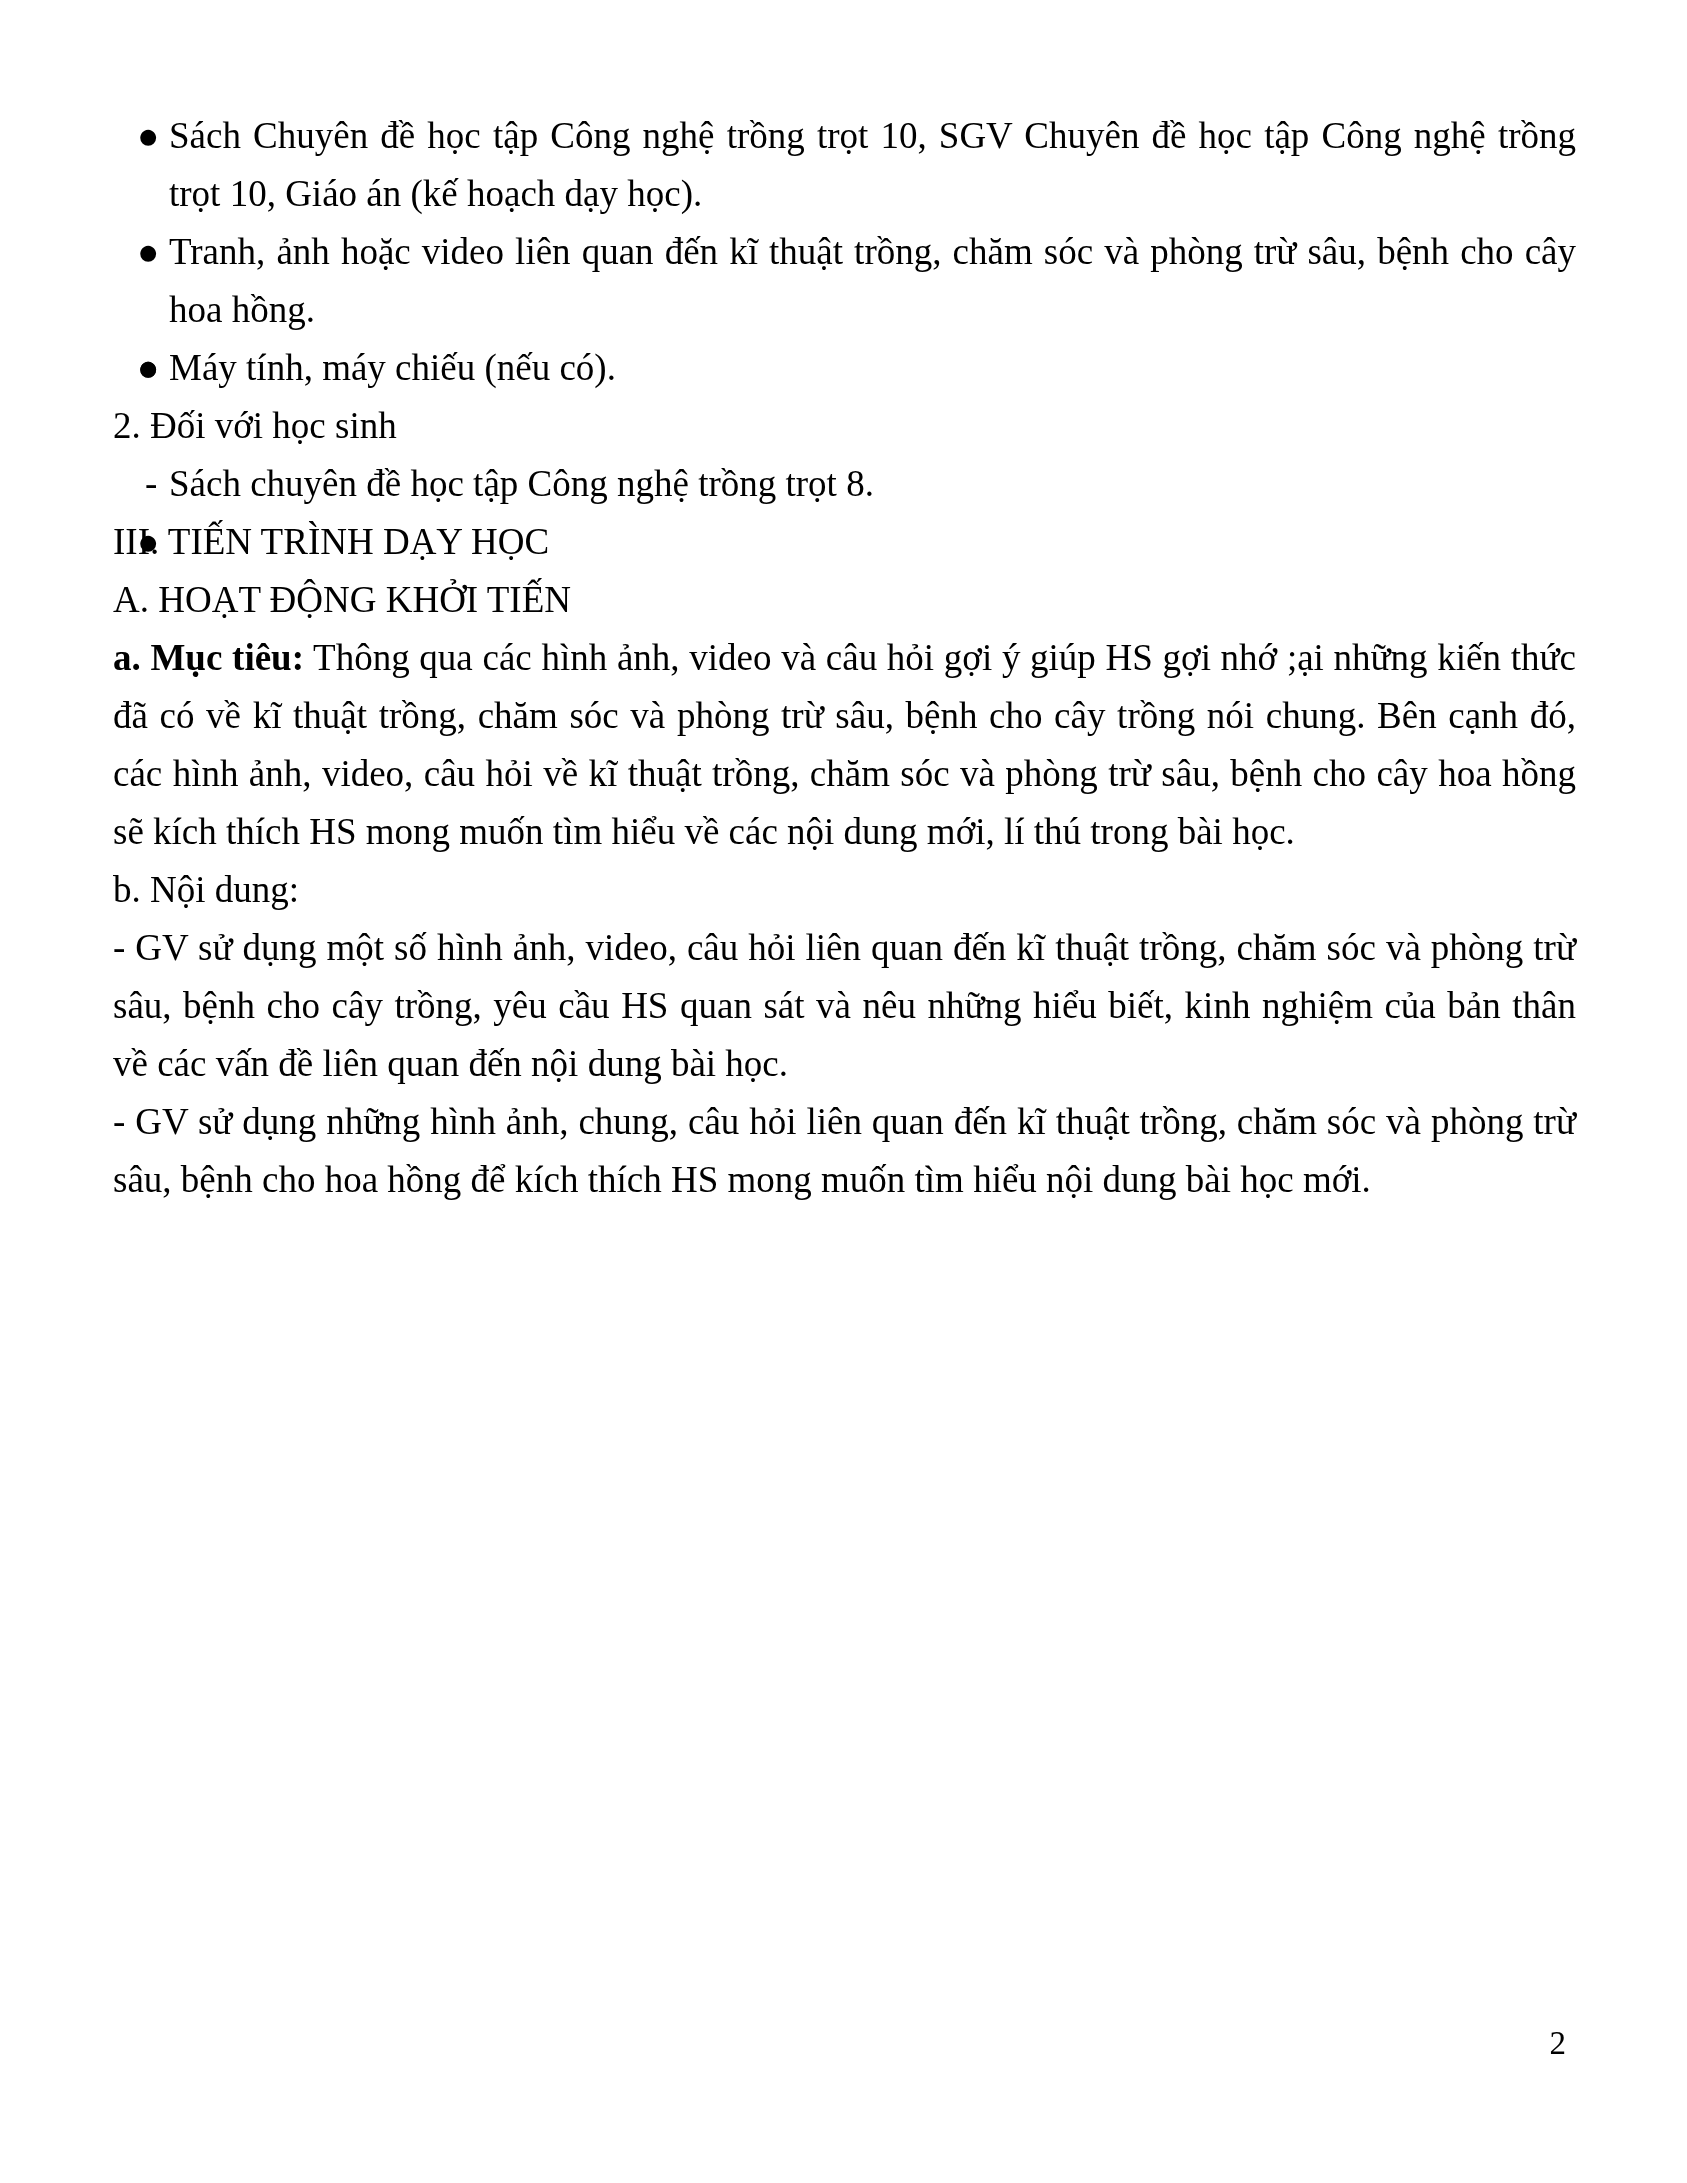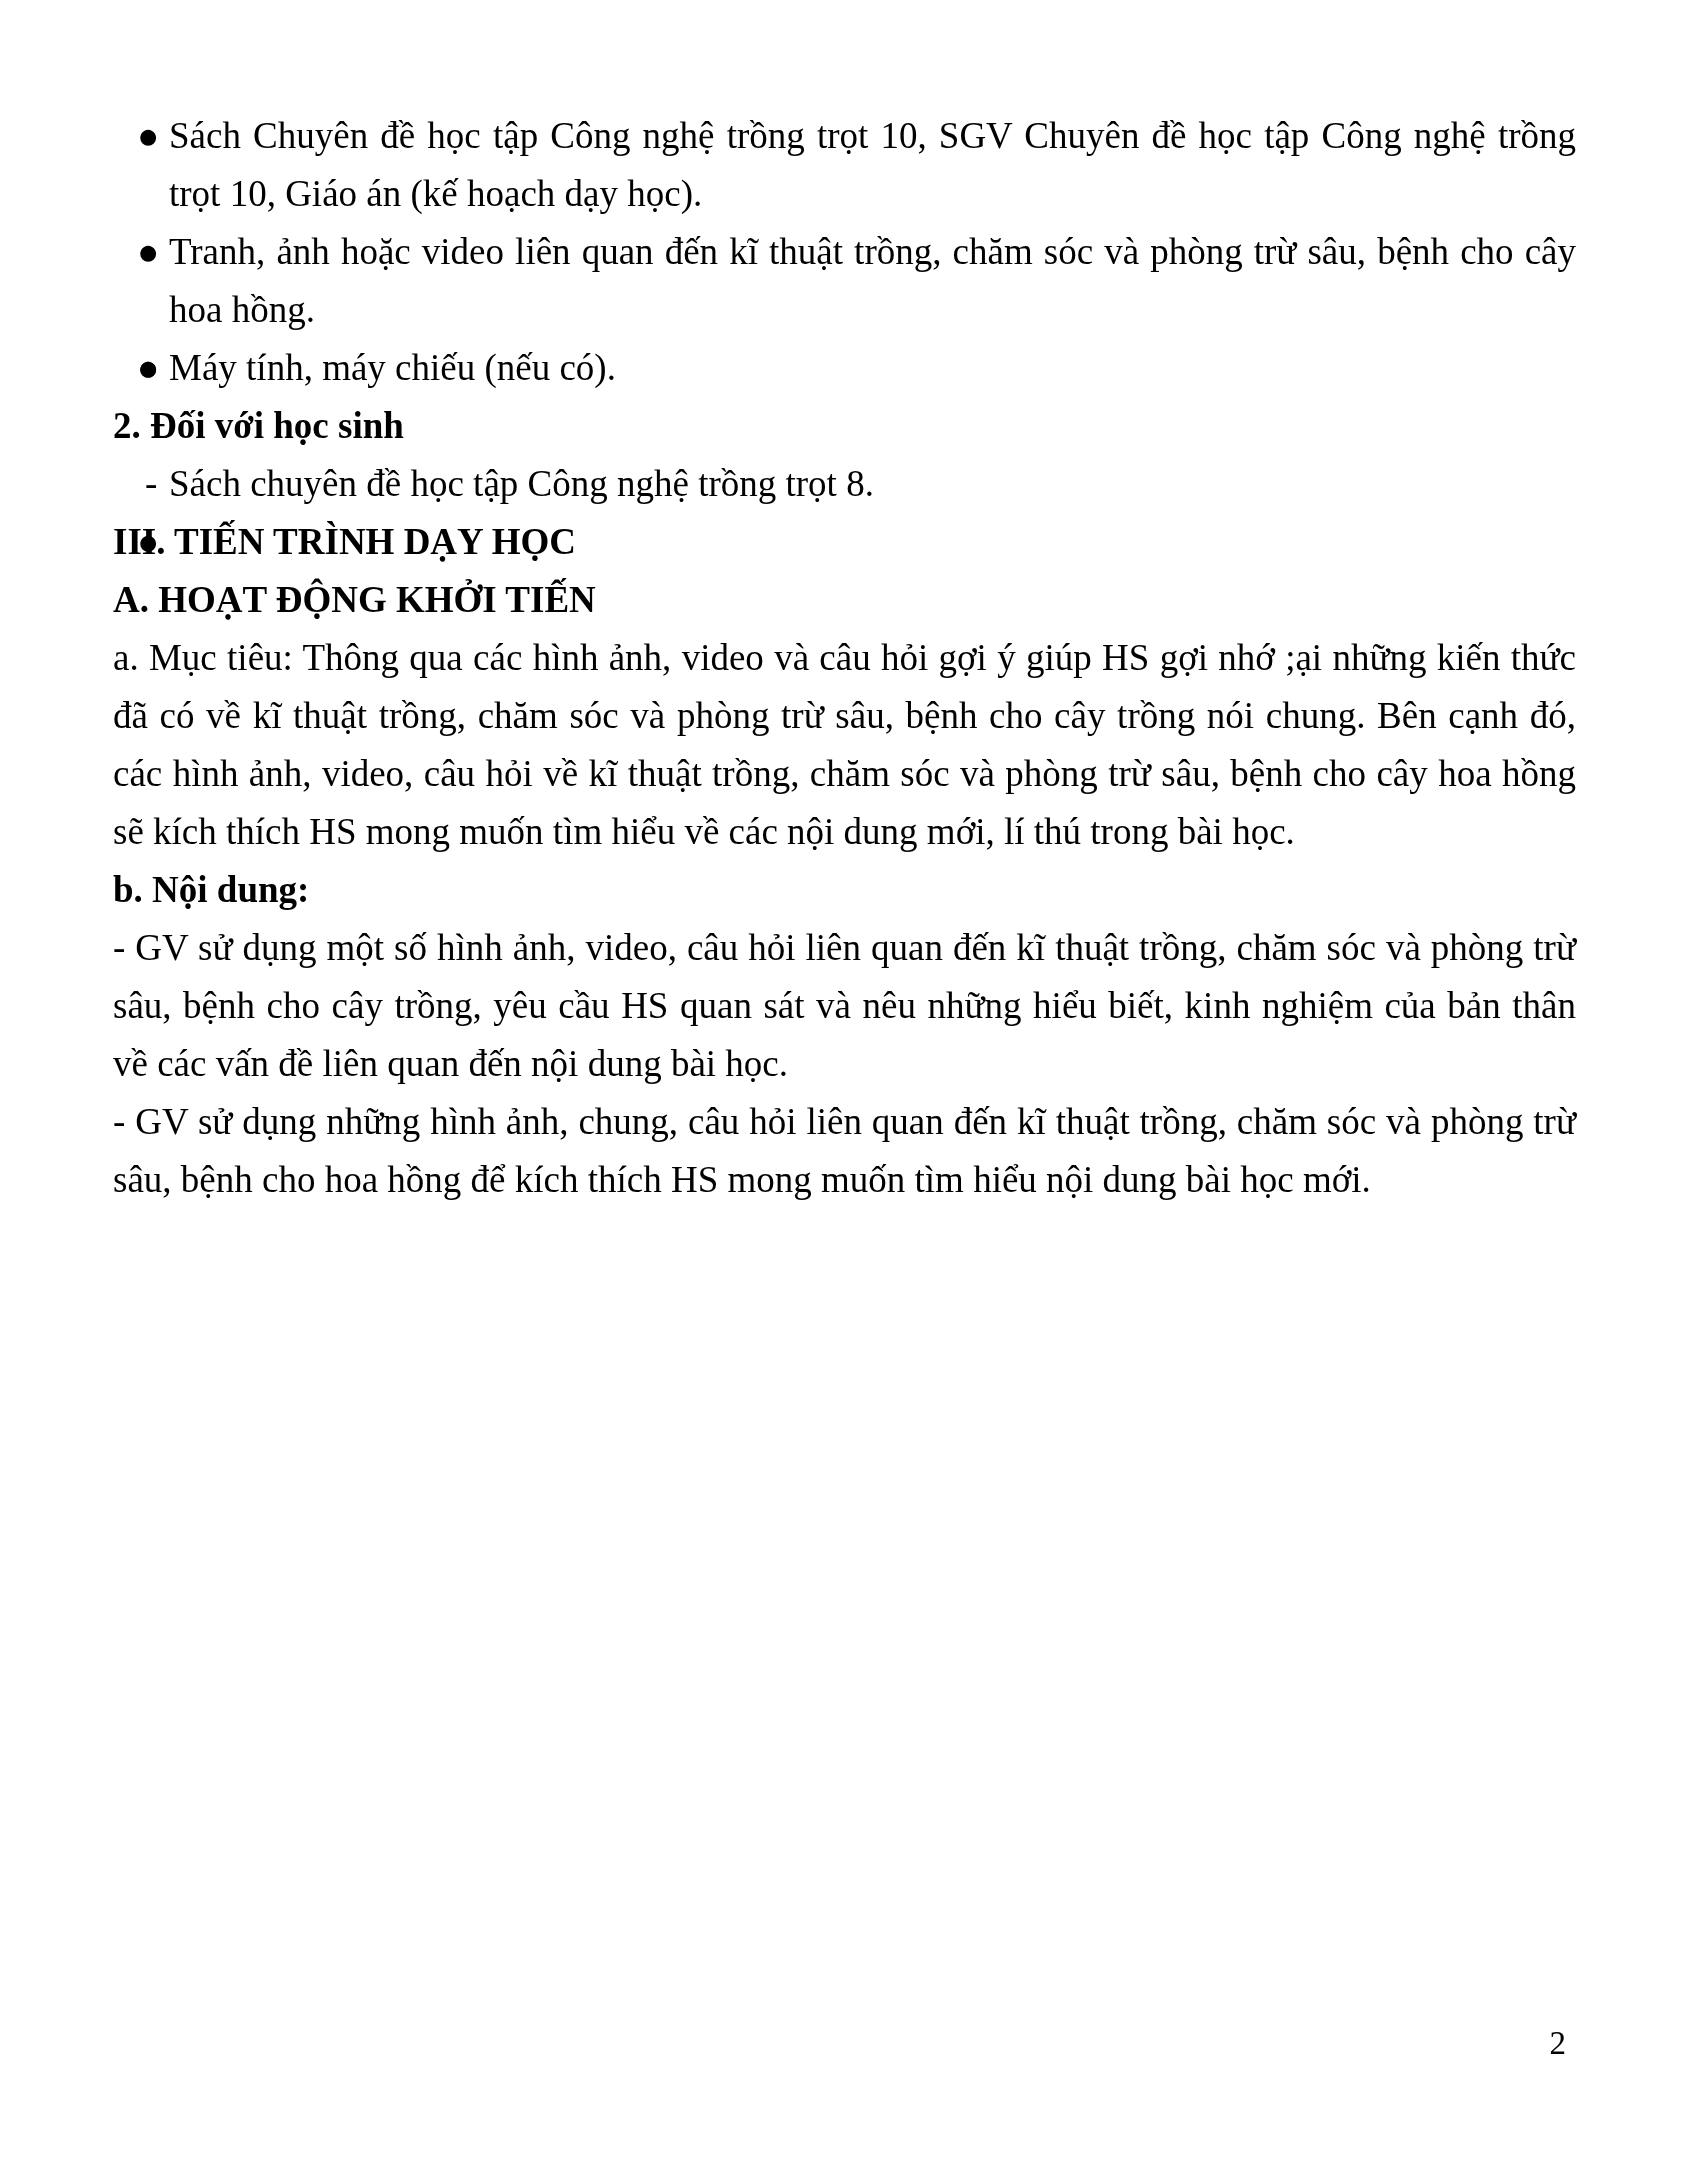--- a/index.html
+++ b/index.html
@@ -18,36 +18,36 @@
     left: 113px;
     top: 107px;
     width: 1463px;
     font-size: 37px;
     line-height: 58px;
     text-align: justify;
   }
   .para { margin: 0; text-align: justify; }
   .h {
     margin: 0;
-    font-weight: bold;
+    font-weight: normal;
     text-align: left;
   }
   .li {
     position: relative;
     padding-left: 56px;
     text-align: justify;
   }
   .li > .marker {
     position: absolute;
     left: 24px;
     top: 0;
     font-weight: normal;
   }
   .li.dash > .marker { left: 32px; }
-  .b { font-weight: normal; }
+  .b { font-weight: bold; }
   .footer {
     position: absolute;
     top: 2023px;
     right: 121px;
     font-size: 33px;
     line-height: 41px;
   }
 </style>
 </head>
 <body>

